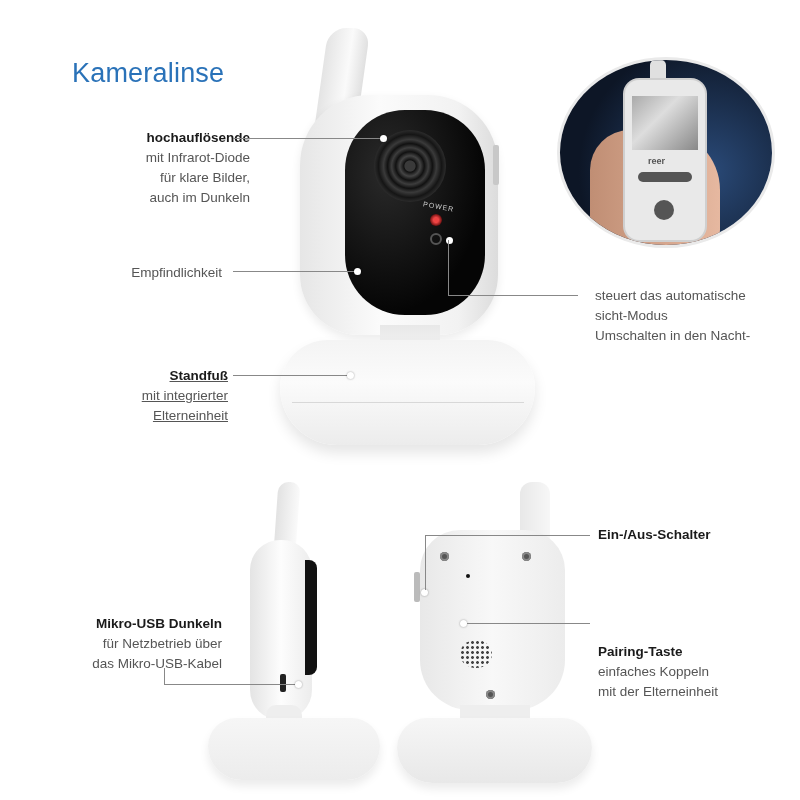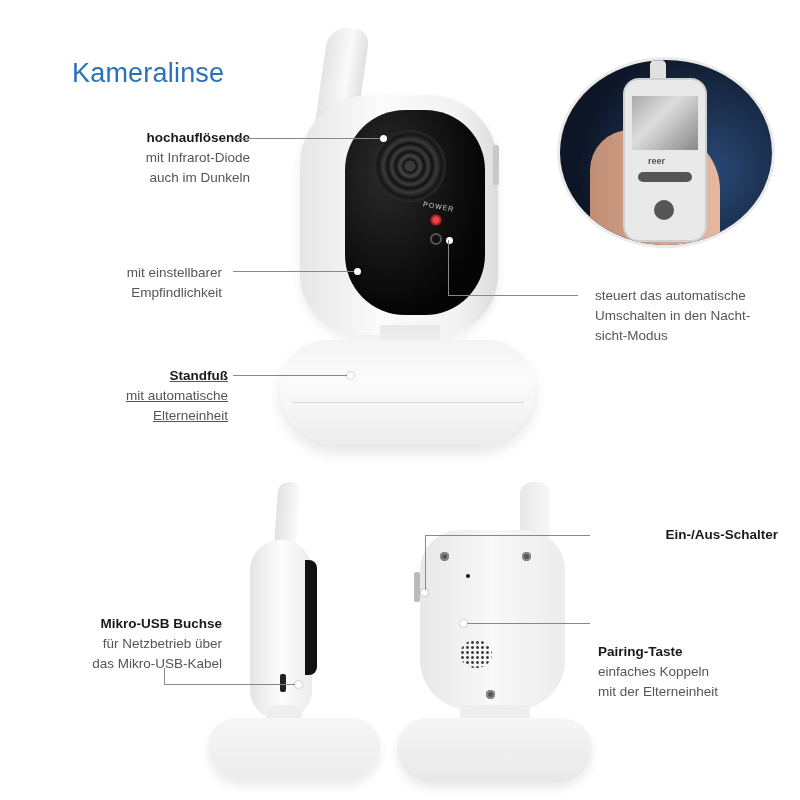--- a/index.html
+++ b/index.html
@@ -74,58 +74,58 @@
   <div class="abs pu-body"></div>
   <div class="abs pu-screen"></div>
   <div class="abs pu-brand">reer</div>
   <div class="abs pu-btns"></div>
   <div class="abs pu-dpad"></div>
 </div>
 
 <div class="lbl r" style="left:90px;top:128px;width:160px;">
   <span class="h">hochauflösende</span>
   <span class="d">mit Infrarot-Diode</span>
+  <span class="d">für klare Bilder,</span>
   <span class="d">auch im Dunkeln</span>
 </div>
 <div class="line" style="left:233px;top:138px;width:150px;"></div>
 <div class="dot" style="left:380px;top:135px;"></div>
 
 <div class="lbl r" style="left:90px;top:263px;width:132px;">
-  <span class="d">mit einstellbarer</span>
   <span class="d">Empfindlichkeit</span>
 </div>
 <div class="line" style="left:233px;top:271px;width:122px;"></div>
 <div class="dot" style="left:354px;top:268px;"></div>
 
 <div class="lbl r" style="left:96px;top:366px;width:132px;text-decoration:underline;">
   <span class="h">Standfuß</span>
-  <span class="d">mit automatische</span>
+  <span class="d">mit integrierter</span>
   <span class="d">Elterneinheit</span>
 </div>
 <div class="line" style="left:233px;top:375px;width:115px;"></div>
 <div class="dot" style="left:347px;top:372px;"></div>
 
 <div class="dot" style="left:446px;top:237px;"></div>
 <div class="vline" style="left:448px;top:240px;height:55px;"></div>
 <div class="line" style="left:448px;top:295px;width:130px;"></div>
 <div class="lbl" style="left:595px;top:286px;width:200px;">
   <span class="d">steuert das automatische</span>
+  <span class="d">sicht-Modus</span>
   <span class="d">Umschalten in den Nacht-</span>
-  <span class="d">sicht-Modus</span>
 </div>
 
 <div class="abs sv-ant"></div>
 <div class="abs sv-body"></div>
 <div class="abs sv-face"></div>
 <div class="abs sv-usb"></div>
 <div class="abs sv-neck"></div>
 <div class="abs sv-base"></div>
 
 <div class="lbl r" style="left:80px;top:614px;width:142px;">
-  <span class="h">Mikro-USB Buchse</span>
+  <span class="h">Mikro-USB Dunkeln</span>
   <span class="d">für Netzbetrieb über</span>
   <span class="d">das Mikro-USB-Kabel</span>
 </div>
 <div class="vline" style="left:164px;top:668px;height:16px;"></div>
 <div class="line" style="left:164px;top:684px;width:133px;"></div>
 <div class="dot" style="left:295px;top:681px;"></div>
 
 <div class="abs bv-ant"></div>
 <div class="abs bv-body"></div>
 <div class="abs screw" style="left:440px;top:552px;"></div>
@@ -133,21 +133,21 @@
 <div class="abs screw" style="left:486px;top:690px;"></div>
 <div class="abs bv-switch"></div>
 <div class="abs pair-hole"></div>
 <div class="abs speaker"></div>
 <div class="abs bv-neck"></div>
 <div class="abs bv-base"></div>
 
 <div class="dot" style="left:421px;top:589px;"></div>
 <div class="vline" style="left:425px;top:535px;height:55px;"></div>
 <div class="line" style="left:425px;top:535px;width:165px;"></div>
-<div class="lbl" style="left:598px;top:525px;width:180px;text-align:right;">
+<div class="lbl" style="left:598px;top:525px;width:180px;">
   <span class="h">Ein-/Aus-Schalter</span>
 </div>
 
 <div class="dot" style="left:460px;top:620px;"></div>
 <div class="line" style="left:467px;top:623px;width:123px;"></div>
 <div class="lbl" style="left:598px;top:642px;width:180px;">
   <span class="h">Pairing-Taste</span>
   <span class="d">einfaches Koppeln</span>
   <span class="d">mit der Elterneinheit</span>
 </div>

